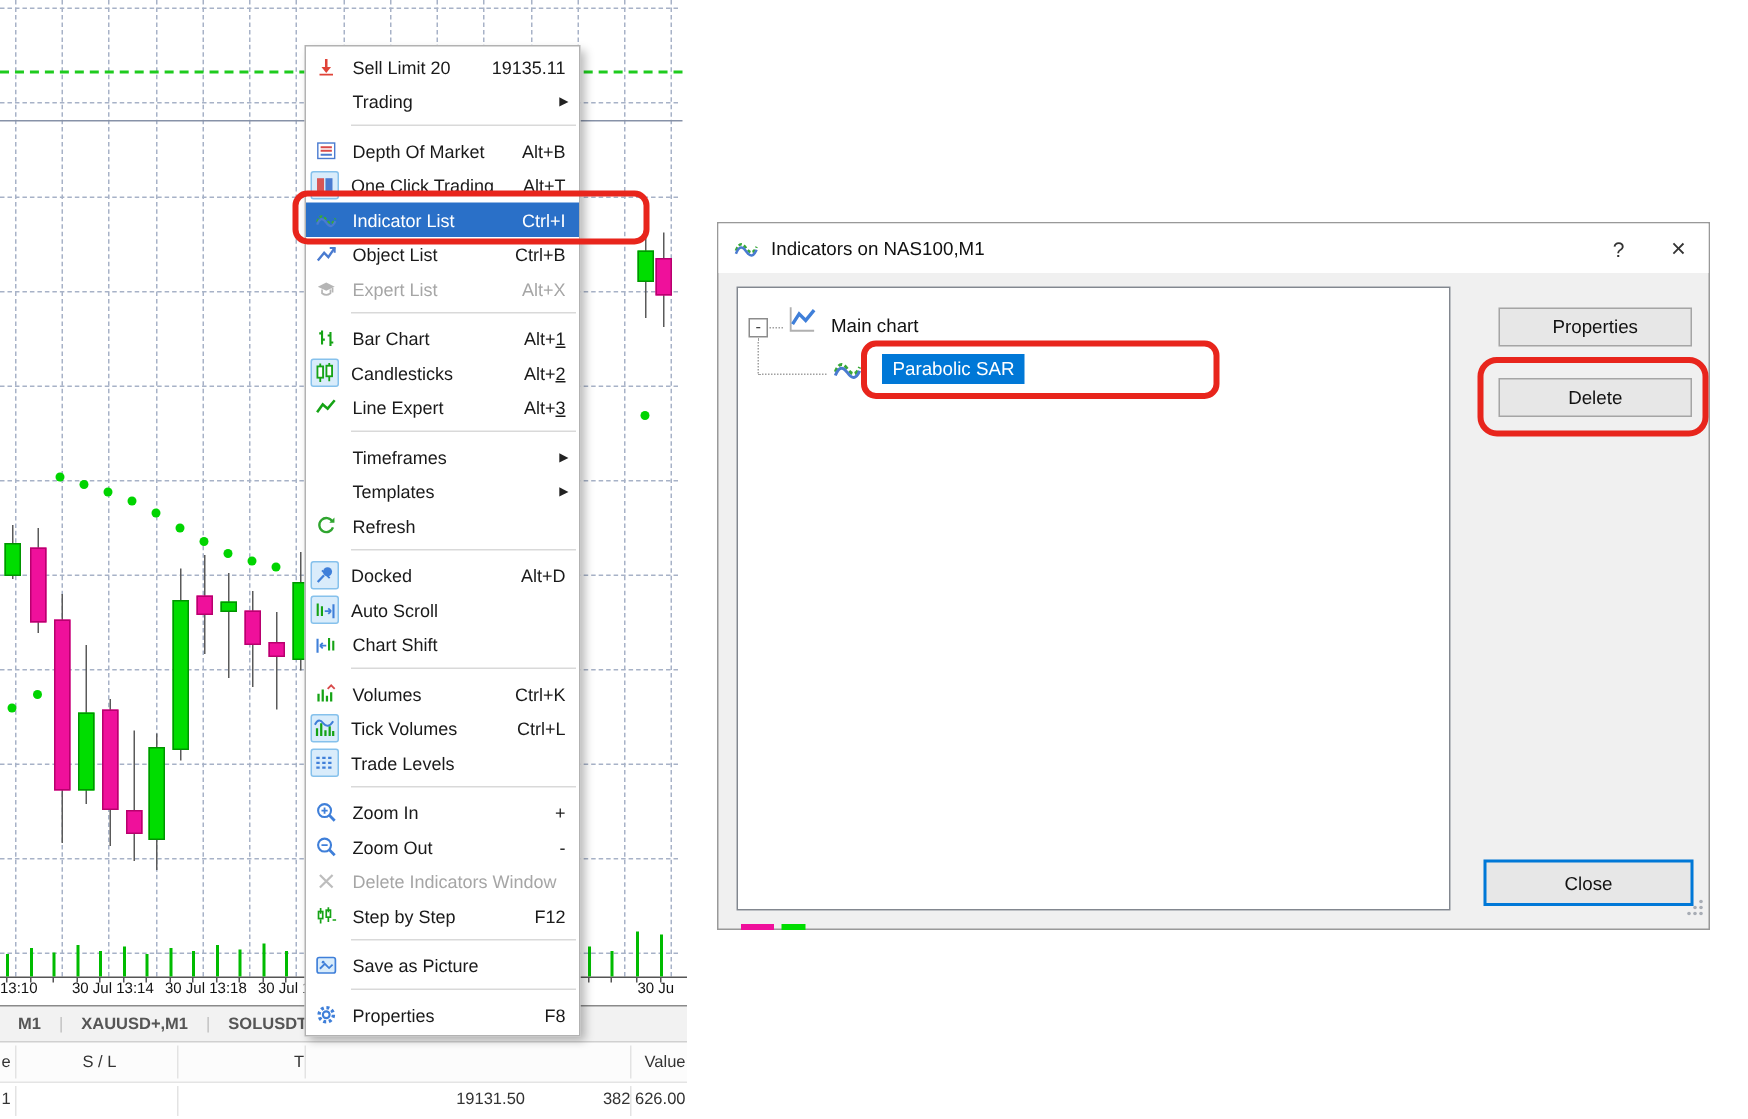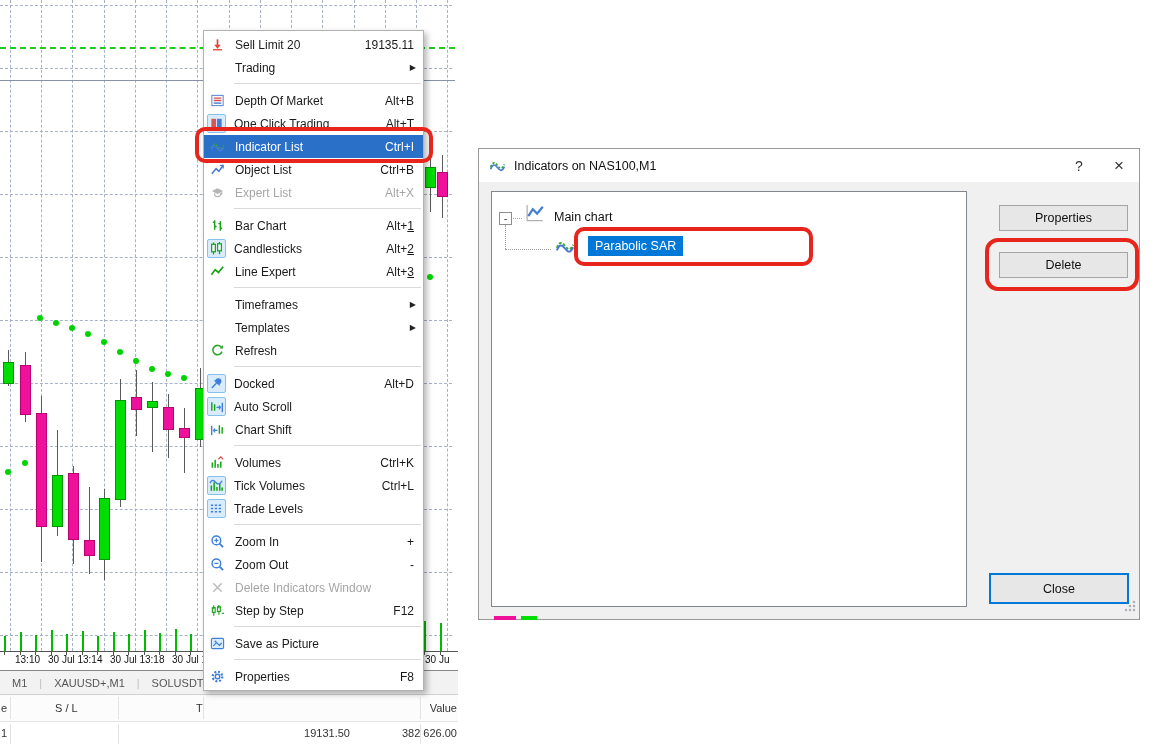--- a/index.html
+++ b/index.html
@@ -16,30 +16,30 @@
   .wick{position:absolute;width:1px;background:#5a5a5a;}
   .body-g{position:absolute;width:11px;background:#00dd00;border:1px solid #009400;box-sizing:border-box;}
   .body-m{position:absolute;width:11px;background:#ef109b;border:1px solid #b8006e;box-sizing:border-box;}
   .sar{position:absolute;width:6px;height:6px;border-radius:50%;background:#00d400;}
   .vol{position:absolute;width:2px;background:#00bb00;}
   .axisline{position:absolute;left:0;top:651px;width:458px;height:1px;background:#555;}
   .tick{position:absolute;width:1px;height:3px;top:652px;background:#555;}
   .tlabel{position:absolute;top:654px;font-size:10px;color:#111;white-space:nowrap;}
   .tabbar{position:absolute;left:0;top:670px;width:458px;height:24px;background:#f2f2f2;
           border-top:1px solid #8a8a8a;display:flex;align-items:center;font-size:11px;color:#555;}
-  .tab{padding:0 12px;white-space:nowrap;}
+  .tab{padding:0 12px;white-space:nowrap;font-weight:bold;}
   .tabsep{color:#c0c0c0;}
   .hdr-row{position:absolute;left:0;top:694px;width:458px;height:28px;background:#fcfcfc;
            border-top:1px solid #d0d0d0;border-bottom:1px solid #e4e4e4;font-size:11px;color:#333;box-sizing:border-box;}
   .val-row{position:absolute;left:0;top:722px;width:458px;height:24px;background:#fff;font-size:11px;color:#333;}
   .colsep{position:absolute;top:2px;bottom:2px;width:1px;background:#e3e3e3;}
   .cell{position:absolute;top:7px;white-space:nowrap;}
 
   
-  #menu{position:absolute;left:203px;top:30px;width:221px;background:#fff;
+  #menu{position:absolute;left:203px;top:30px;width:184px;background:#fff;
         border:1px solid #b2b2b2;box-shadow:3px 3px 6px rgba(0,0,0,.28);padding:2px 0;box-sizing:border-box;z-index:5;}
   .mi{height:23px;display:flex;align-items:center;font-size:12px;color:#1a1a1a;padding-right:9px;position:relative;}
   .mi .ic{width:20px;height:20px;margin-left:3px;flex:0 0 20px;display:flex;align-items:center;justify-content:center;box-sizing:border-box;}
   .mi .ic.checked{background:#d9ecfb;border:1px solid #86c1ec;border-radius:2px;width:19px;height:19px;flex-basis:19px;}
   .mi .lbl{margin-left:8px;flex:1;white-space:nowrap;}
   .mi .sc{margin-left:10px;white-space:nowrap;}
   .mi.sel{background:#2a70c8;color:#fff;}
   .mi.dis{color:#a6a6a6;}
   .msep{border-top:1px solid #d9d9d9;margin:4px 2px 5px 30px;}
   .subarrow{position:absolute;right:7px;font-size:8px;color:#222;}
@@ -199,21 +199,21 @@
       <div class="vol" style="left: 376px; top: 633px; height: 18px;"></div>
       <div class="tick" style="left: 376px;"></div>
       <div class="vol" style="left: 392px; top: 631px; height: 20px;"></div>
       <div class="tick" style="left: 392px;"></div>
       <div class="vol" style="left: 407px; top: 634px; height: 17px;"></div>
       <div class="tick" style="left: 407px;"></div>
       <div class="vol" style="left: 424px; top: 621px; height: 30px;"></div>
       <div class="tick" style="left: 424px;"></div>
       <div class="vol" style="left: 440px; top: 623px; height: 28px;"></div>
       <div class="tick" style="left: 440px;"></div>
-      <div class="tlabel" style="left: 15px; text-align: right;">13:10</div>
+      <div class="tlabel" style="left: 0; text-align: right;">13:10</div>
       <div class="tlabel" style="left: 48px;">30 Jul 13:14</div>
       <div class="tlabel" style="left: 110px;">30 Jul 13:18</div>
       <div class="tlabel" style="left: 172px;">30 Jul 13</div>
       <div class="tlabel" style="left: 425px;">30 Ju</div>
     </div>
 
   <div class="tabbar">
     <span class="tab">M1</span>
     <span class="tabsep">|</span>
     <span class="tab">XAUUSD+,M1</span>

